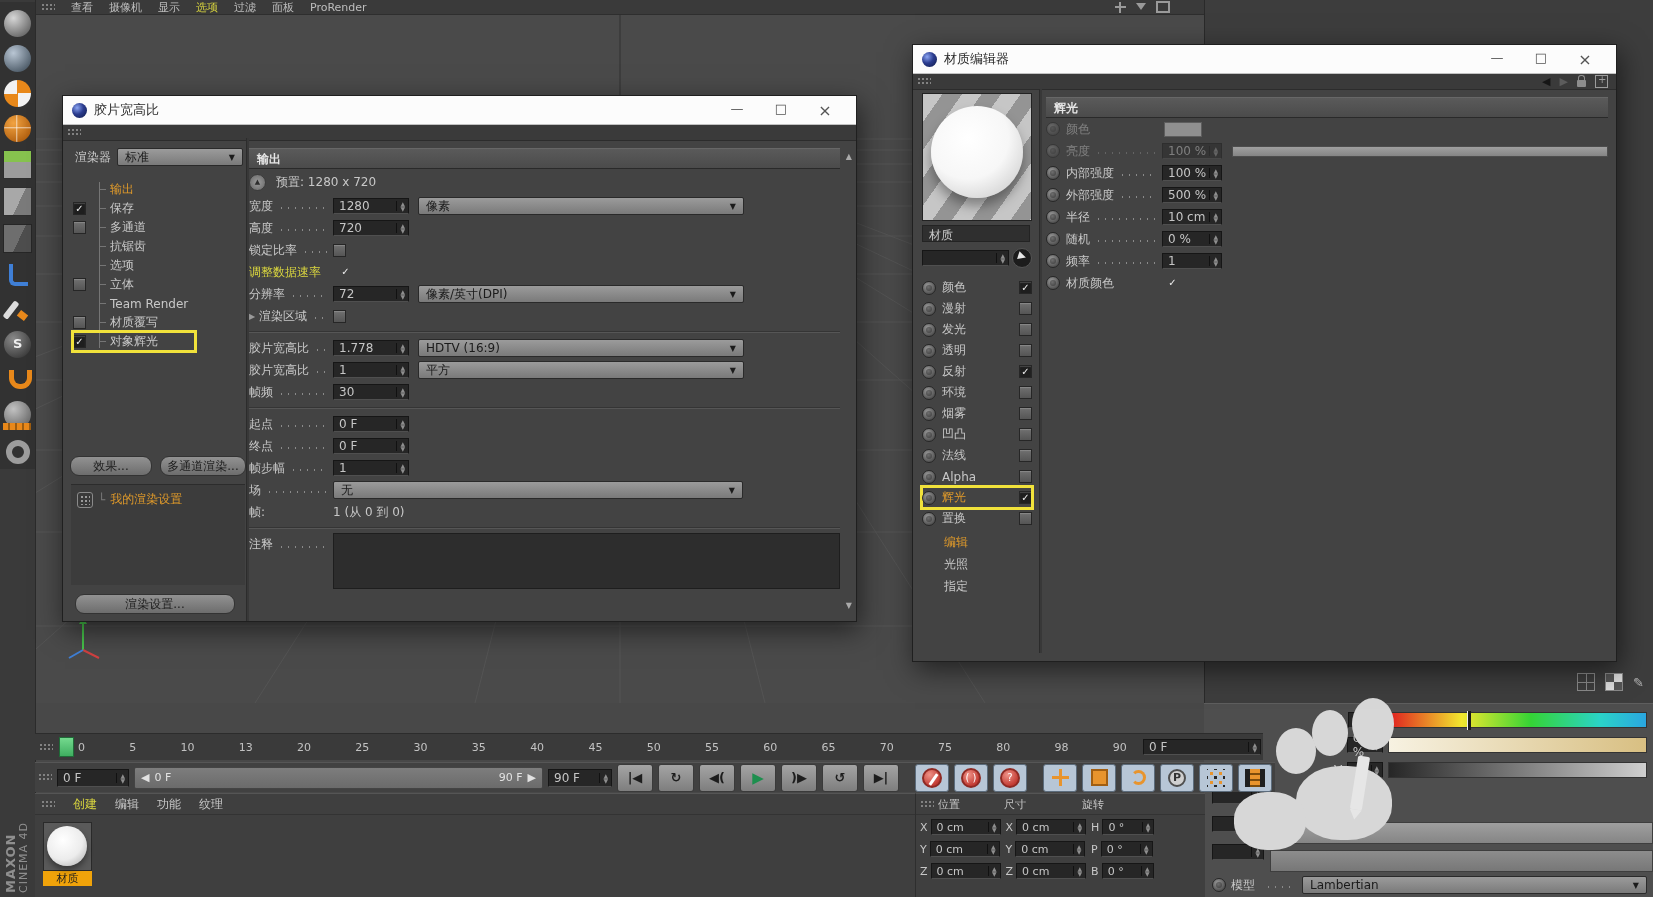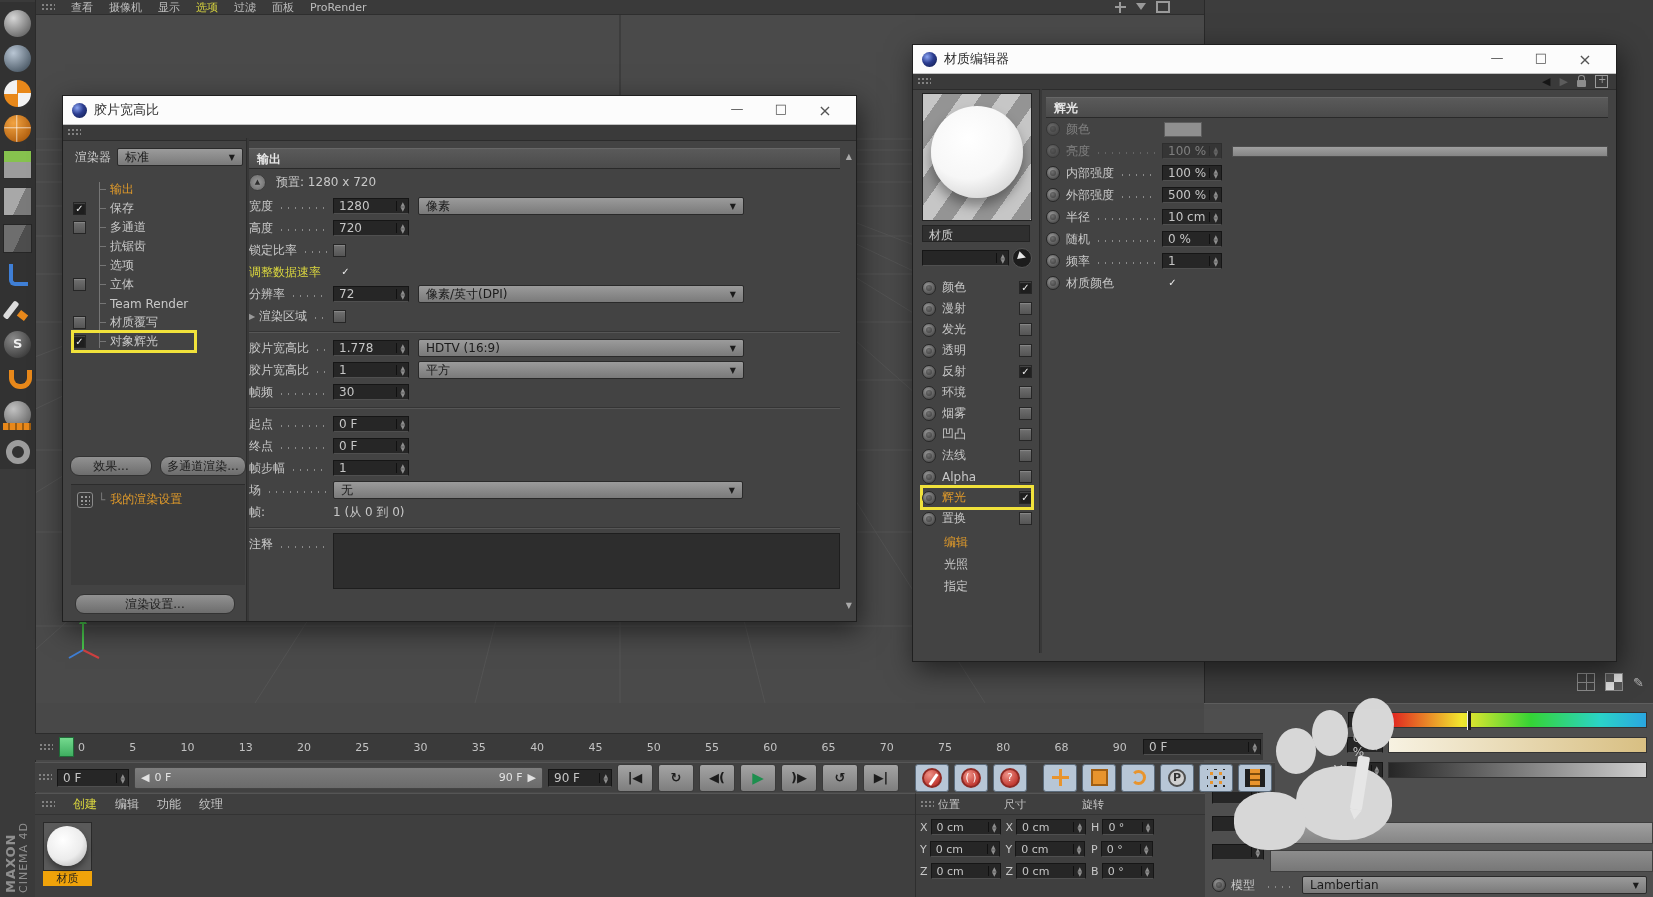--- a/index.html
+++ b/index.html
@@ -365,21 +365,21 @@
         <span>35</span>
       <span>40</span>
         <span>45</span>
       <span>50</span>
         <span>55</span>
       <span>60</span>
         <span>65</span>
       <span>70</span>
         <span>75</span>
       <span>80</span>
-        <span>68</span>
+        <span>98</span>
       <span>90</span>
     </div>
     <span class="inp fbox">
         <span>0 F</span>
         <span class="spin"></span>
       </span>
   </div>
 
   <div id="transport">
     <span class="dots8"></span>

